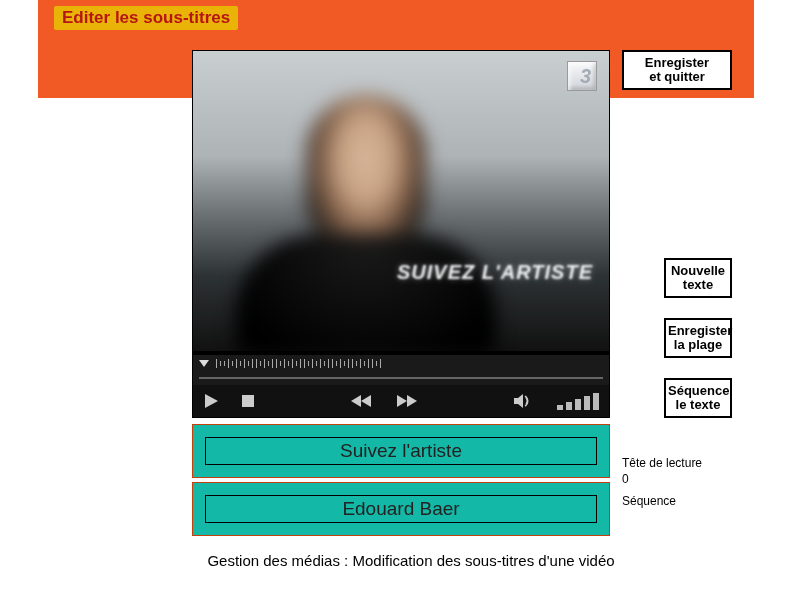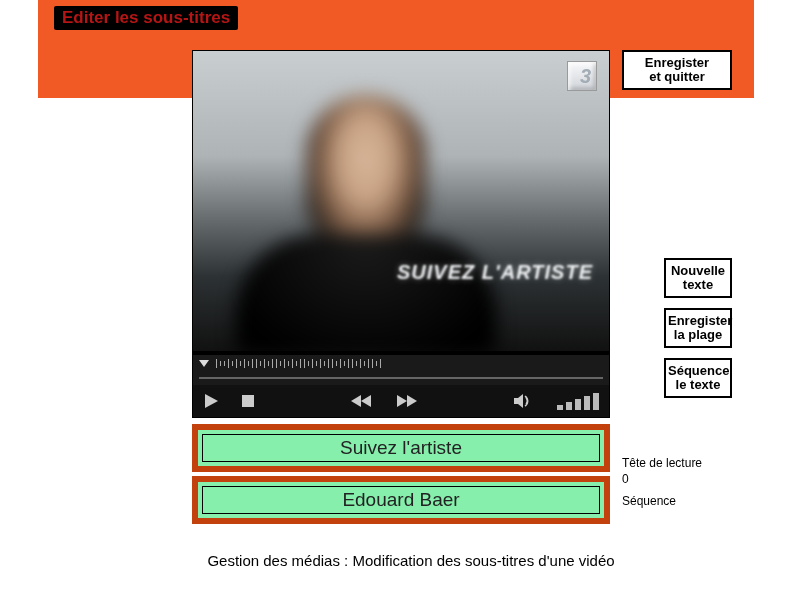--- a/index.html
+++ b/index.html
@@ -15,21 +15,21 @@
     left: 38px;
     top: 0;
     width: 716px;
     height: 98px;
     background: #f15a24;
   }
   .title-pill {
     position: absolute;
     left: 54px;
     top: 6px;
-    background: #000000;
+    background: #eab308;
     padding: 2px 8px;
     font-size: 17px;
     font-weight: bold;
     color: #b61515;
     border-radius: 2px;
   }
   .editor-stage {
     position: absolute;
     left: 192px;
     top: 50px;
@@ -141,24 +141,24 @@
   .vol-bars span:nth-child(1){height:5px}
   .vol-bars span:nth-child(2){height:8px}
   .vol-bars span:nth-child(3){height:11px}
   .vol-bars span:nth-child(4){height:14px}
   .vol-bars span:nth-child(5){height:17px}
   .text-box-wrap {
     margin-top: 6px;
     width: 418px;
   }
   .text-box-outer {
-    border: 6px solid #c2410c;
-    padding: 4px;
+    border: 1px solid #c2410c;
+    padding: 12px;
     margin-bottom: 4px;
-    background: #86efac;
+    background: #14b8a6;
   }
   .text-box-inner {
     border: 1px solid #000;
     text-align: center;
     font-size: 19px;
     color: #222;
     padding: 2px 0;
   }
   .side-btns {
     position: absolute;
@@ -167,21 +167,21 @@
     width: 110px;
   }
   .side-btn {
     border: 2px solid #000;
     background: #fff;
     text-align: center;
     font-weight: bold;
     font-size: 13px;
     line-height: 14px;
     padding: 4px 2px;
-    margin-bottom: 10px;
+    margin-bottom: 20px;
     cursor: pointer;
   }
   .side-group-2 { position:absolute; left:430px; top: 208px; width: 110px; padding-left: 42px; }
   .side-info { position:absolute; left:430px; top: 404px; width: 120px; font-size: 12px; font-weight: normal;}
   .side-info .lbl { margin-top: 2px; }
   .side-info .val { margin: 2px 0 8px 0; }
   .caption {
     position: absolute;
     left: 14px;
     width: 794px;

